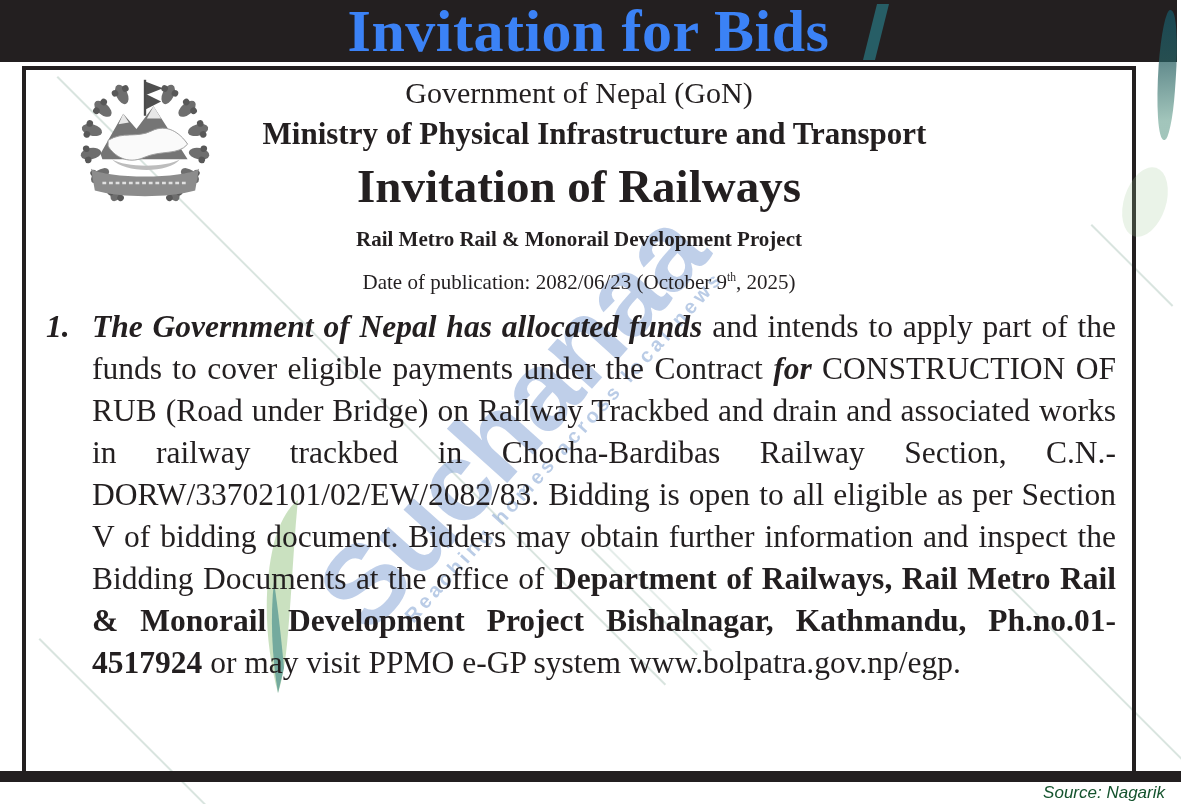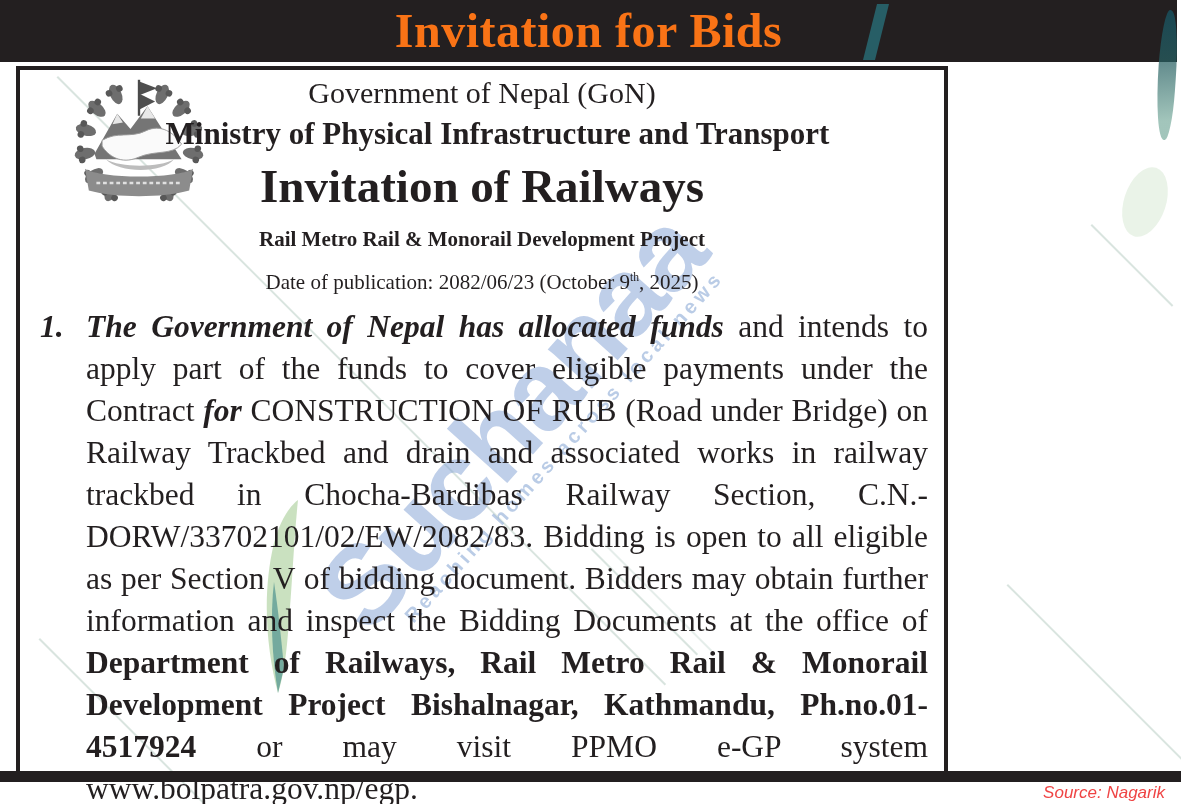--- a/index.html
+++ b/index.html
@@ -1,27 +1,27 @@
 <!DOCTYPE html>
 <html><head>
 <meta charset="utf-8">
 <style>
   html,body{margin:0;padding:0;background:#fff;}
   .page{position:relative;width:1181px;height:804px;background:#ffffff;overflow:hidden;
         font-family:"Liberation Serif",serif;color:#231f20;}
   
   .header-bar{position:absolute;left:0;top:0;width:1177px;height:62px;background:#231f20;
               display:flex;align-items:center;justify-content:center;z-index:2;}
-  .header-bar .title{color:#f97316;font-weight:700;font-size:48px;letter-spacing:.5px;line-height:1;}
+  .header-bar .title{color:#3b82f6;font-weight:700;font-size:60px;letter-spacing:.5px;line-height:1;}
   
-  .notice-box{position:absolute;left:16px;top:66px;width:932px;height:705px;box-sizing:border-box;
+  .notice-box{position:absolute;left:22px;top:66px;width:1114px;height:705px;box-sizing:border-box;
               border:4px solid #231f20;border-bottom:none;z-index:2;}
   .bottom-bar{position:absolute;left:0;top:771px;width:1181px;height:11px;background:#231f20;z-index:2;}
   .source{position:absolute;right:16px;top:783px;font-family:"Liberation Sans",sans-serif;
-          font-style:italic;font-size:17px;color:#ef4444;z-index:2;}
+          font-style:italic;font-size:17px;color:#14532d;z-index:2;}
   
   .masthead{position:relative;text-align:center;margin-top:3px;z-index:2;}
   .gov-line{font-size:30px;line-height:40px;}
   .ministry-line{font-size:31px;line-height:42px;font-weight:700;margin-left:31px;}
   .dept-line{font-size:47px;line-height:62px;font-weight:700;}
   .project-line{font-size:21px;line-height:44px;font-weight:700;}
   .notice-no-line{font-size:31px;line-height:43px;}
   .date-line{font-size:21px;line-height:43px;}
   .date-line sup{font-size:.55em;vertical-align:super;line-height:0;}
   

